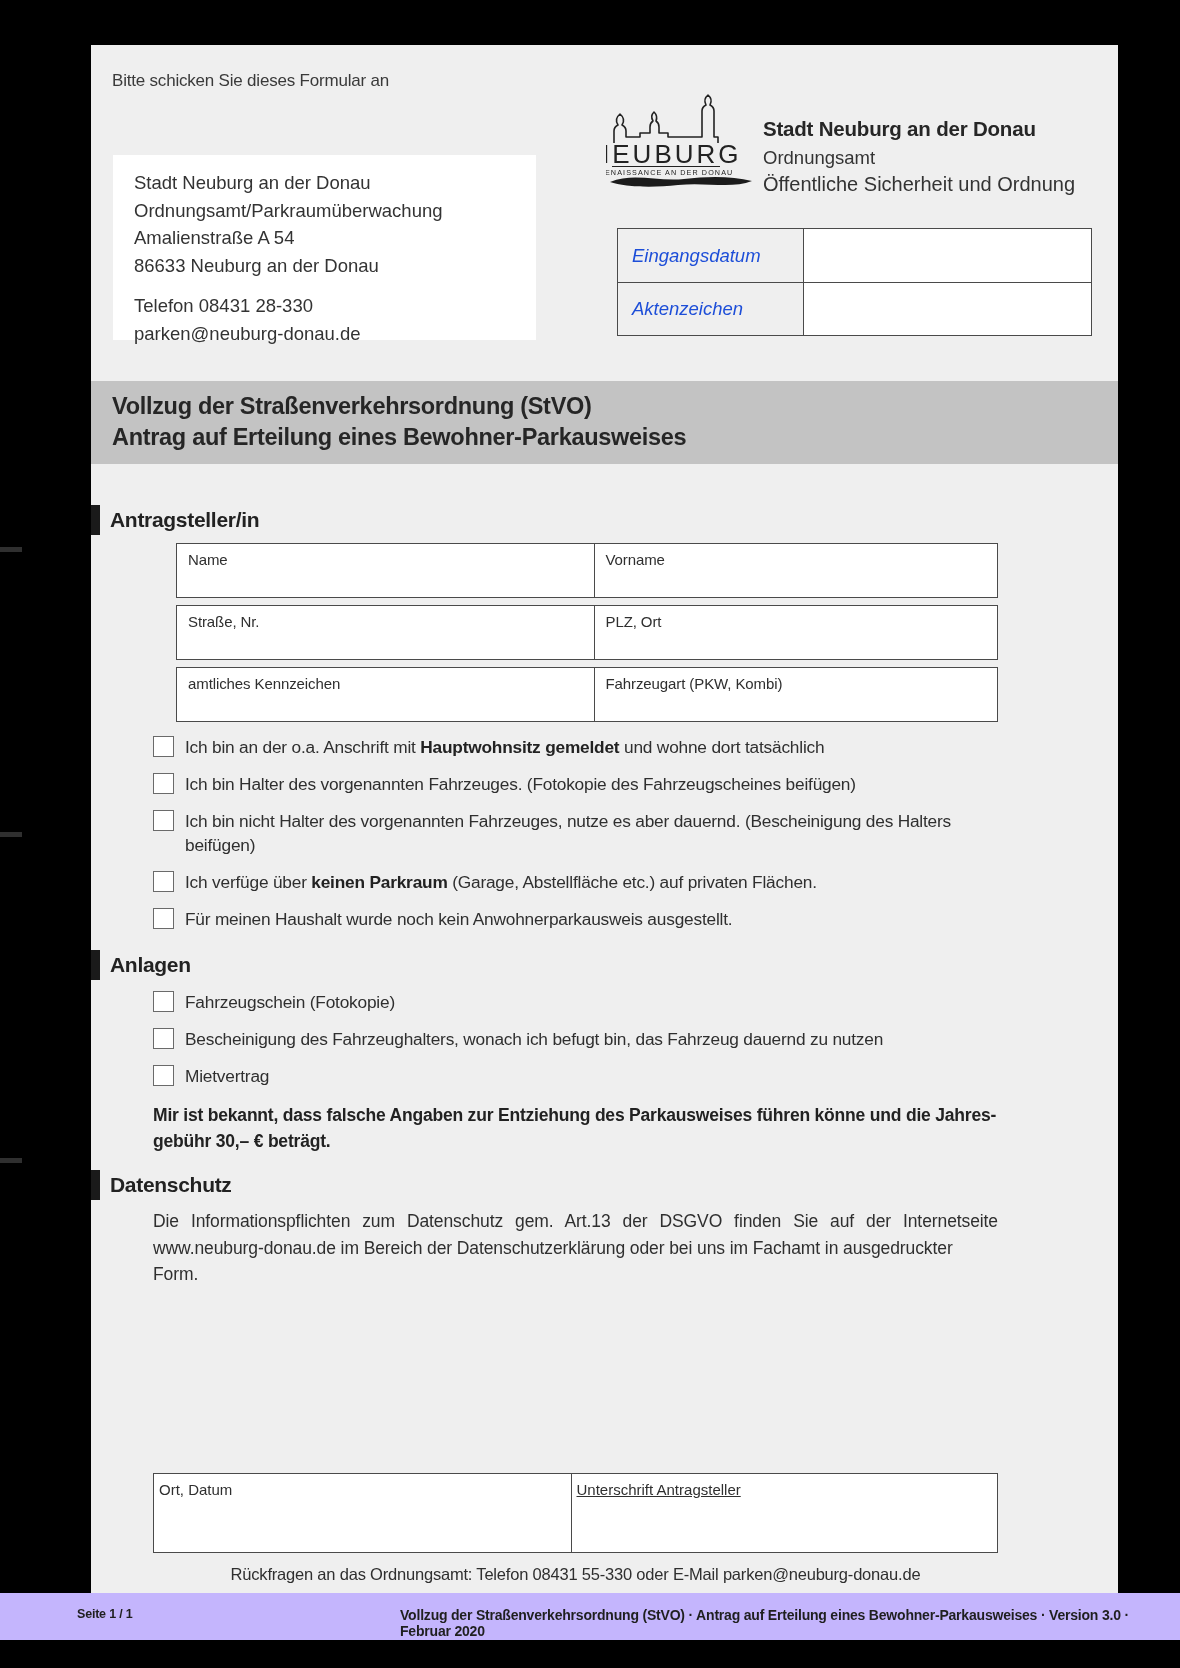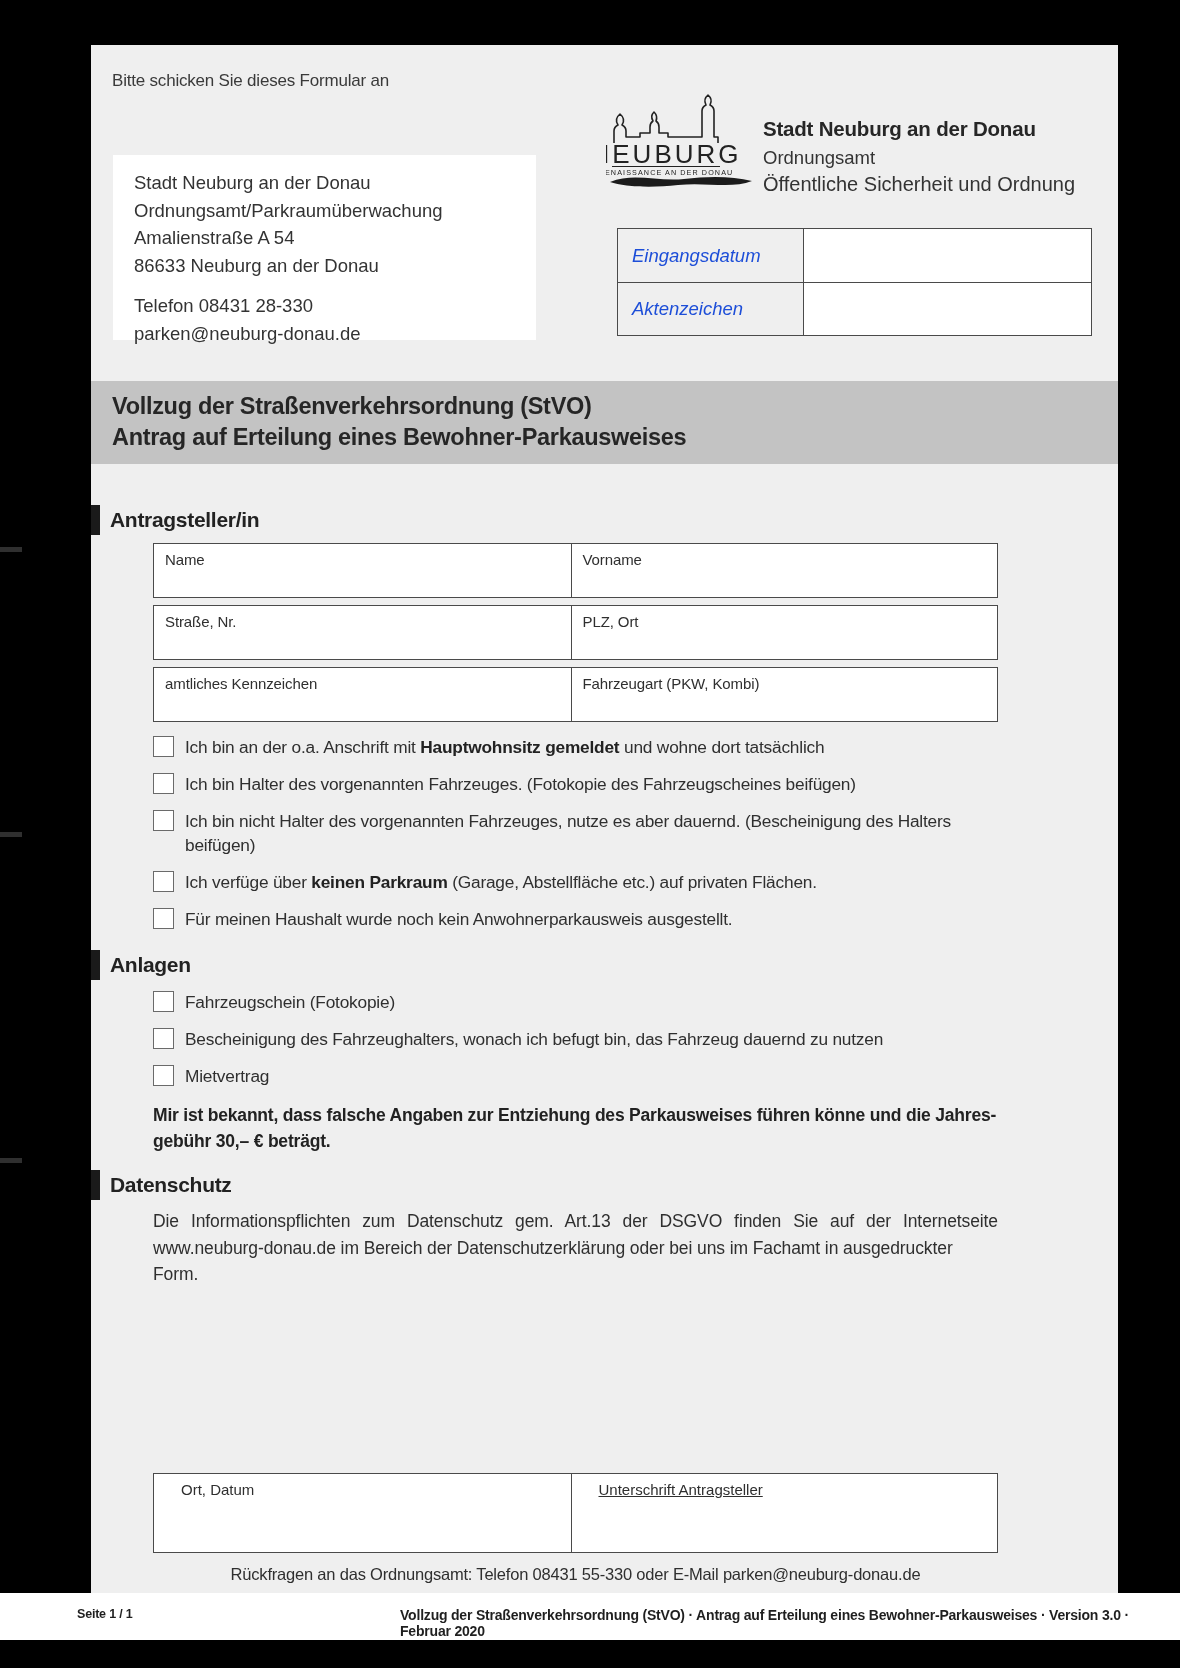--- a/index.html
+++ b/index.html
@@ -3,21 +3,21 @@
 <meta charset="utf-8">
 <style>
   html,body{margin:0;padding:0;background:#000;}
   *{box-sizing:border-box;}
   #stage{
     position:relative;width:1180px;height:1668px;background:#000;overflow:hidden;
     font-family:"Liberation Sans", sans-serif;color:#2f2f2f;
   }
   
   .page{position:absolute;left:91px;top:45px;width:1027px;height:1548px;background:#efefef;}
-  .footer-strip{position:absolute;left:0;top:1593px;width:1180px;height:47px;background:#ffffff;}
+  .footer-strip{position:absolute;left:0;top:1593px;width:1180px;height:47px;background:#c4b5fd;}
   .bottom-bar{position:absolute;left:0;top:1640px;width:1180px;height:28px;background:#000;}
   .tick{position:absolute;left:0;width:22px;height:5px;background:#2f2f2f;}
 
   
   .send-note{position:absolute;left:21px;top:26px;font-size:17px;color:#3a3a3a;letter-spacing:-0.2px;}
   .address-box{position:absolute;left:22px;top:110px;width:423px;height:185px;background:#fff;padding:14px 0 0 21px;}
   .address-box div{font-size:18.5px;line-height:27.5px;color:#333;}
   .addr-gap{height:13px;}
 
   .logo{position:absolute;left:515px;top:46px;width:150px;height:100px;}
@@ -39,38 +39,38 @@
 
   
   .sec-head{position:absolute;left:0;display:flex;align-items:center;}
   .sec-bar{width:9px;height:30px;background:#1a1a1a;margin-right:10px;}
   .sec-title{font-size:21px;font-weight:bold;color:#222;letter-spacing:-0.3px;}
 
   
   .ftable{position:absolute;left:62px;width:845px;}
   .frow{display:flex;margin-bottom:7px;}
   .fcell{height:55px;background:#fff;border:1.5px solid #4a4a4a;padding:7px 11px;font-size:15px;color:#2f2f2f;letter-spacing:-0.1px;}
-  .fcell.c1{width:419px;}
+  .fcell.c1{width:419px;margin-left:23px;}
   .fcell.c2{flex:1;margin-left:-1.5px;}
 
   
   .cbgroup{position:absolute;left:62px;width:860px;}
   .cbitem{display:flex;margin-bottom:13px;}
   .cbbox{flex:0 0 21px;width:21px;height:21px;background:#fff;border:1.5px solid #6a6a6a;margin-top:1px;}
   .cbtext{margin-left:11px;font-size:17.3px;line-height:24px;color:#2f2f2f;letter-spacing:-0.2px;max-width:815px;}
   .cbtext b{color:#222;}
 
   .notice{position:absolute;left:62px;width:845px;font-size:17.5px;font-weight:bold;line-height:26px;color:#222;letter-spacing:-0.2px;}
 
   .privacy-p{position:absolute;left:62px;width:845px;font-size:17.5px;line-height:26.5px;color:#2f2f2f;letter-spacing:-0.1px;}
   .privacy-p .just{text-align:justify;text-align-last:justify;}
 
   
   .sig{position:absolute;left:62px;top:1428px;width:845px;display:flex;}
-  .sigcell{height:80px;background:#fff;border:1.5px solid #4a4a4a;padding:7px 27px;font-size:15px;color:#2f2f2f;}
+  .sigcell{height:80px;background:#fff;border:1.5px solid #4a4a4a;padding:7px 5px;font-size:15px;color:#2f2f2f;}
   .sigcell.c1{width:419px;}
   .sigcell.c2{flex:1;margin-left:-1.5px;text-decoration:underline;}
 
   .contact-line{position:absolute;left:62px;top:1520px;width:845px;text-align:center;font-size:16.5px;color:#2f2f2f;letter-spacing:-0.2px;}
 
   .foot-page{position:absolute;left:77px;top:14px;font-size:12.5px;font-weight:bold;color:#1f1f1f;letter-spacing:-0.2px;}
   .foot-doc{position:absolute;left:385px;top:14px;font-size:14px;font-weight:bold;color:#1f1f1f;letter-spacing:-0.2px;margin-left:15px;}
 </style>
 </head>
 <body>

